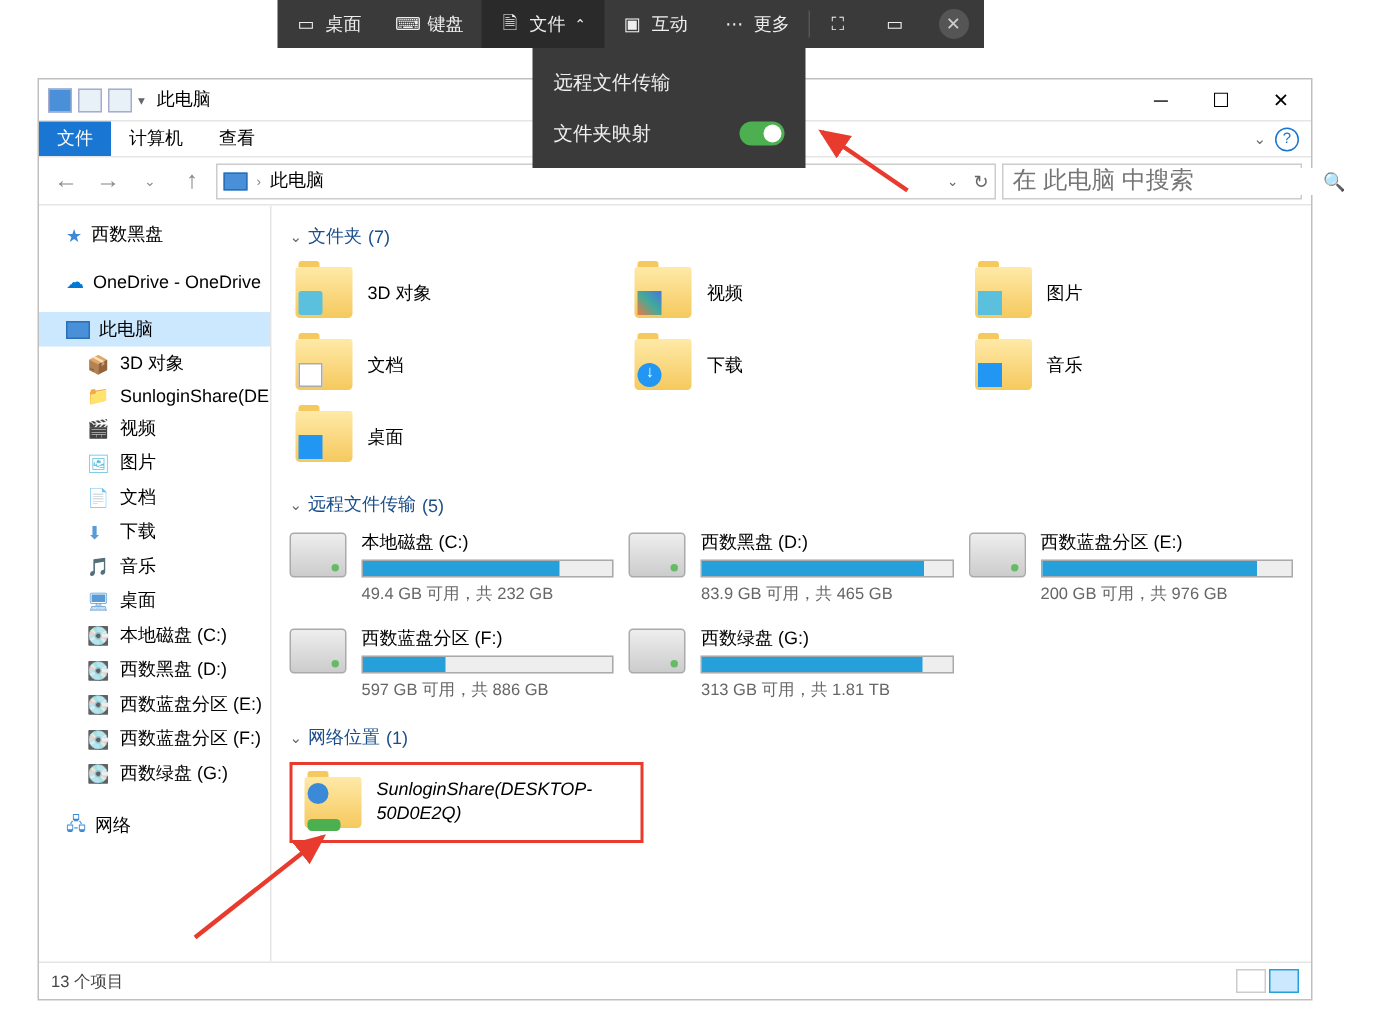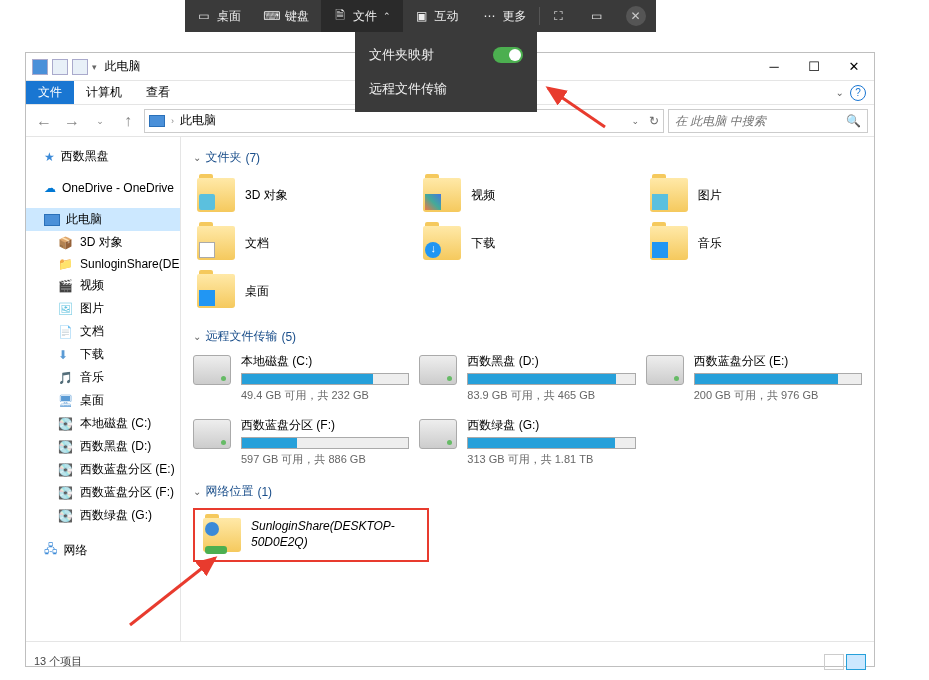--- a/index.html
+++ b/index.html
@@ -32,21 +32,21 @@
 .ribbon-tab { padding: 0 12px; display: flex; align-items: center; cursor: pointer; }
 .ribbon-tab.file { background: #1976d2; color: #fff; }
 .ribbon-help { margin-left: auto; display: flex; align-items: center; padding-right: 8px; gap: 6px; color: #1976d2; }
 .help-circle { width: 16px; height: 16px; border-radius: 50%; border: 1px solid #1976d2; display: flex; align-items: center; justify-content: center; font-size: 10px; }
 
 .address-bar { height: 32px; display: flex; align-items: center; padding: 3px 6px; gap: 4px; border-bottom: 1px solid #e5e5e5; }
 .nav-btn { width: 24px; height: 24px; display: flex; align-items: center; justify-content: center; color: #888; cursor: pointer; }
 .address-box { flex: 1; height: 24px; border: 1px solid #ccc; display: flex; align-items: center; padding: 0 4px; gap: 6px; font-size: 12px; }
 .pc-icon-sm { width: 16px; height: 12px; background: #4a90d9; border: 1px solid #2a70b9; }
 .search-box { width: 200px; height: 24px; border: 1px solid #ccc; display: flex; align-items: center; padding: 0 6px; font-size: 12px; color: #888; }
-.search-box input { border: none; outline: none; flex: 1; font-size: 12px; font-style: italic; }
+.search-box input { border: none; outline: none; flex: 1; font-size: 16px; }
 
 .body { flex: 1; display: flex; overflow: hidden; }
 .sidebar { width: 155px; border-right: 1px solid #e5e5e5; padding: 8px 0; font-size: 12px; overflow: hidden; }
 .side-item { display: flex; align-items: center; padding: 3px 6px 3px 18px; gap: 6px; cursor: pointer; white-space: nowrap; }
 .side-item.indent { padding-left: 32px; }
 .side-item.selected { background: #cce8ff; }
 .side-icon { width: 16px; height: 14px; flex-shrink: 0; }
 .side-spacer { height: 10px; }
 
 .content { flex: 1; padding: 8px 12px; overflow: auto; font-size: 12px; position: relative; }
@@ -66,21 +66,21 @@
 .drive-icon::after { content: ""; position: absolute; bottom: 3px; right: 4px; width: 5px; height: 5px; background: #6b6; border-radius: 50%; }
 .drive-info { flex: 1; }
 .drive-name { margin-bottom: 3px; }
 .drive-bar { height: 12px; border: 1px solid #aaa; background: #eee; margin-bottom: 3px; }
 .drive-fill { height: 100%; background: #26a0da; }
 .drive-text { color: #666; font-size: 11px; }
 
 .network-item { display: flex; align-items: center; gap: 10px; padding: 8px; border: 2px solid #e83b2e; width: 236px; cursor: pointer; }
 .net-icon { width: 38px; height: 34px; position: relative; flex-shrink: 0; }
 
-.status-bar { height: 22px; border-top: 1px solid #e5e5e5; display: flex; padding: 12px 8px; font-size: 11px; color: #444; }
+.status-bar { height: 22px; border-top: 1px solid #e5e5e5; display: flex; align-items: center; padding: 12px 8px; font-size: 11px; color: #444; }
 .view-toggles { margin-left: auto; display: flex; gap: 2px; }
 .view-btn { width: 20px; height: 16px; border: 1px solid #ccc; cursor: pointer; }
 .view-btn.active { background: #cce8ff; border-color: #26a0da; }
 
 
 .arrow { position: absolute; pointer-events: none; z-index: 20; }
 
 </style>
 </head>
 <body>
@@ -114,25 +114,25 @@
   <div class="rt-item">
       <span class="rt-icon">▭</span>
     </div>
   <div class="rt-close">
       <span style="color:#ccc;">✕</span>
     </div>
 </div>
 
 <div class="dropdown">
   <div class="dd-item">
+    <span>远程文件传输</span>
+  </div>
+  <div class="dd-item">
     <span>文件夹映射</span>
     <div class="toggle"></div>
-  </div>
-  <div class="dd-item">
-    <span>远程文件传输</span>
   </div>
 </div>
 
 <svg class="arrow" style="left:540px; top:82px; width:70px; height:50px;">
   <defs>
       <marker id="ah1" markerWidth="8" markerHeight="8" refX="6" refY="3" orient="auto">
         <path d="M0,0 L7,3 L0,6 Z" fill="#e83b2e"></path>
       </marker>
     </defs>
   <line x1="65" y1="45" x2="8" y2="6" stroke="#e83b2e" stroke-width="3" marker-end="url(#ah1)"></line>

